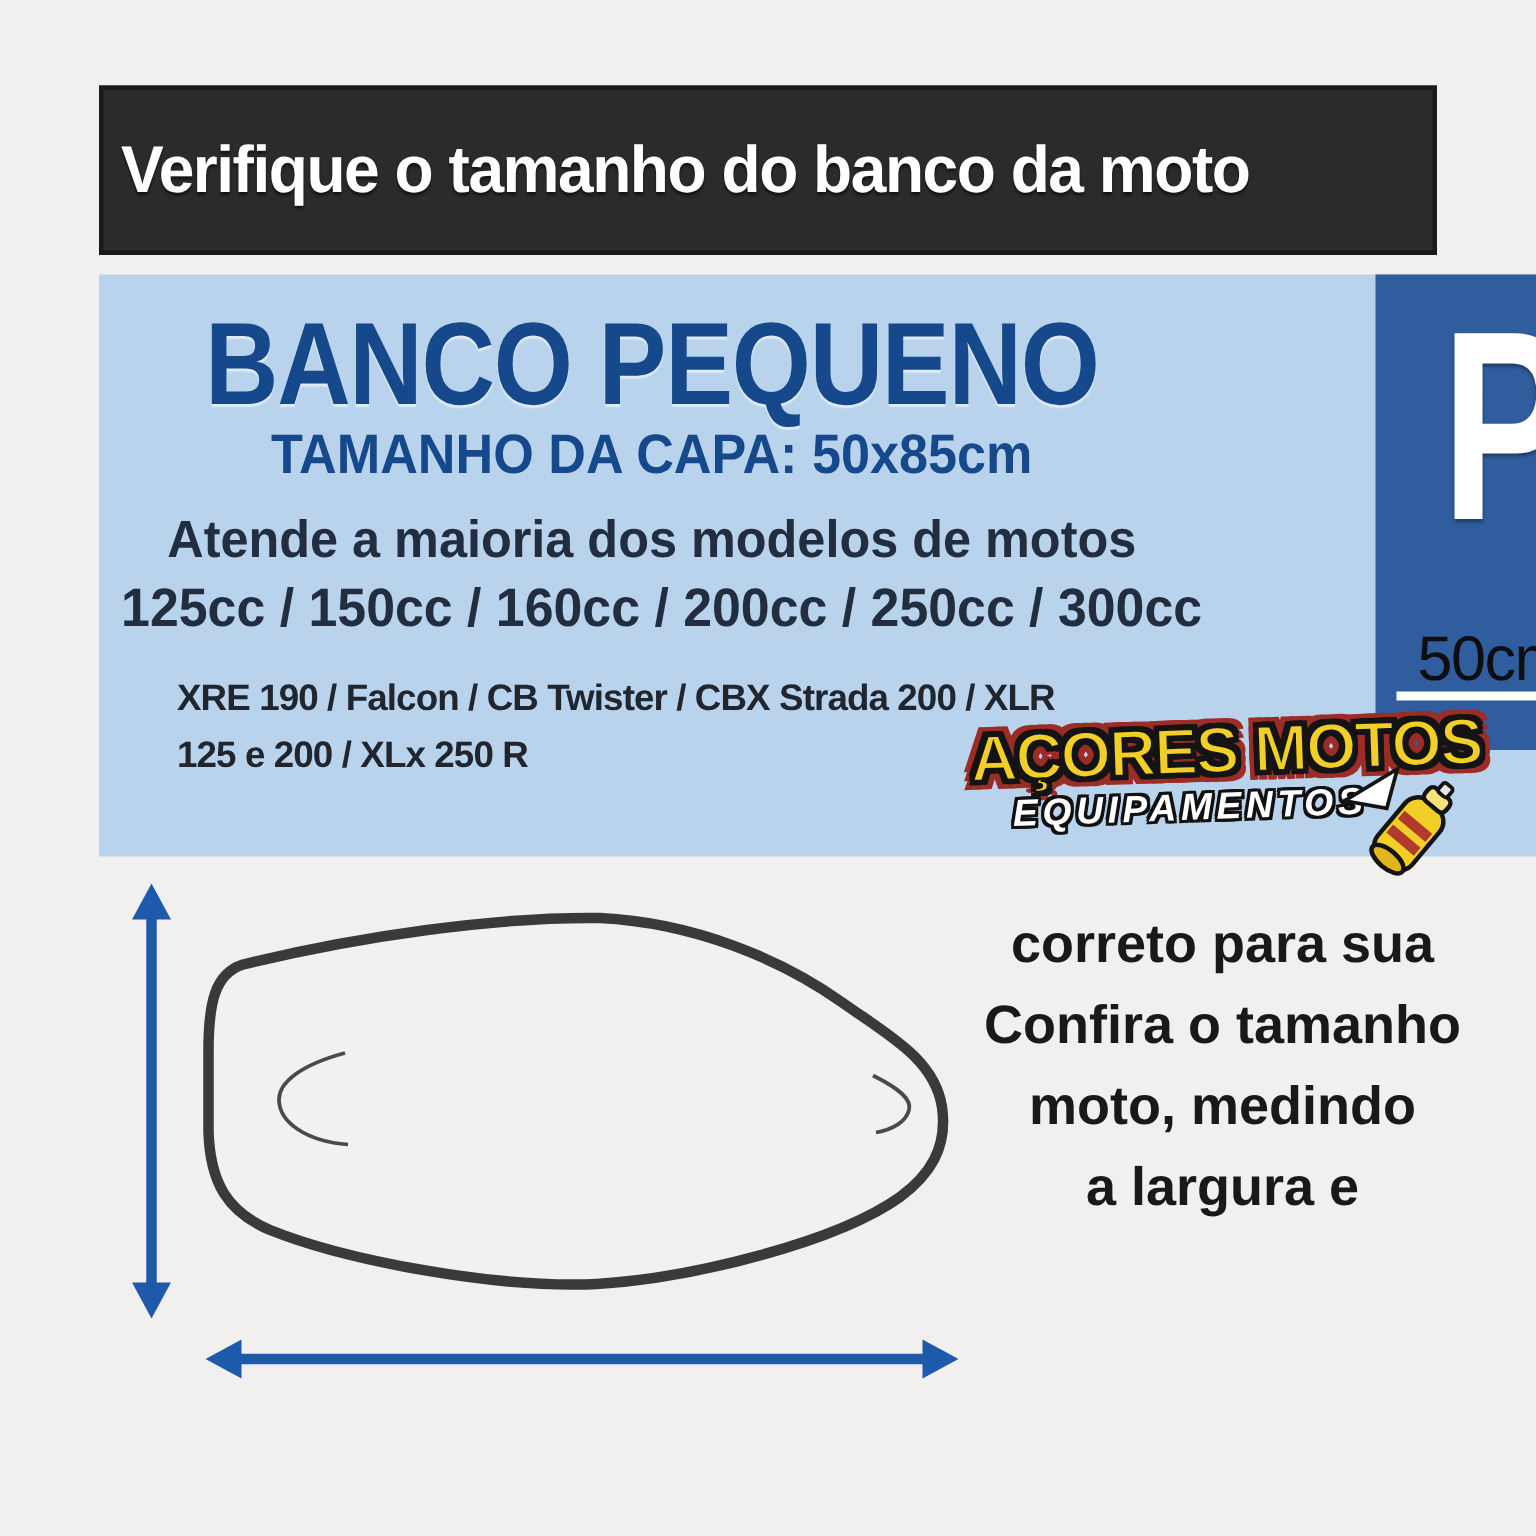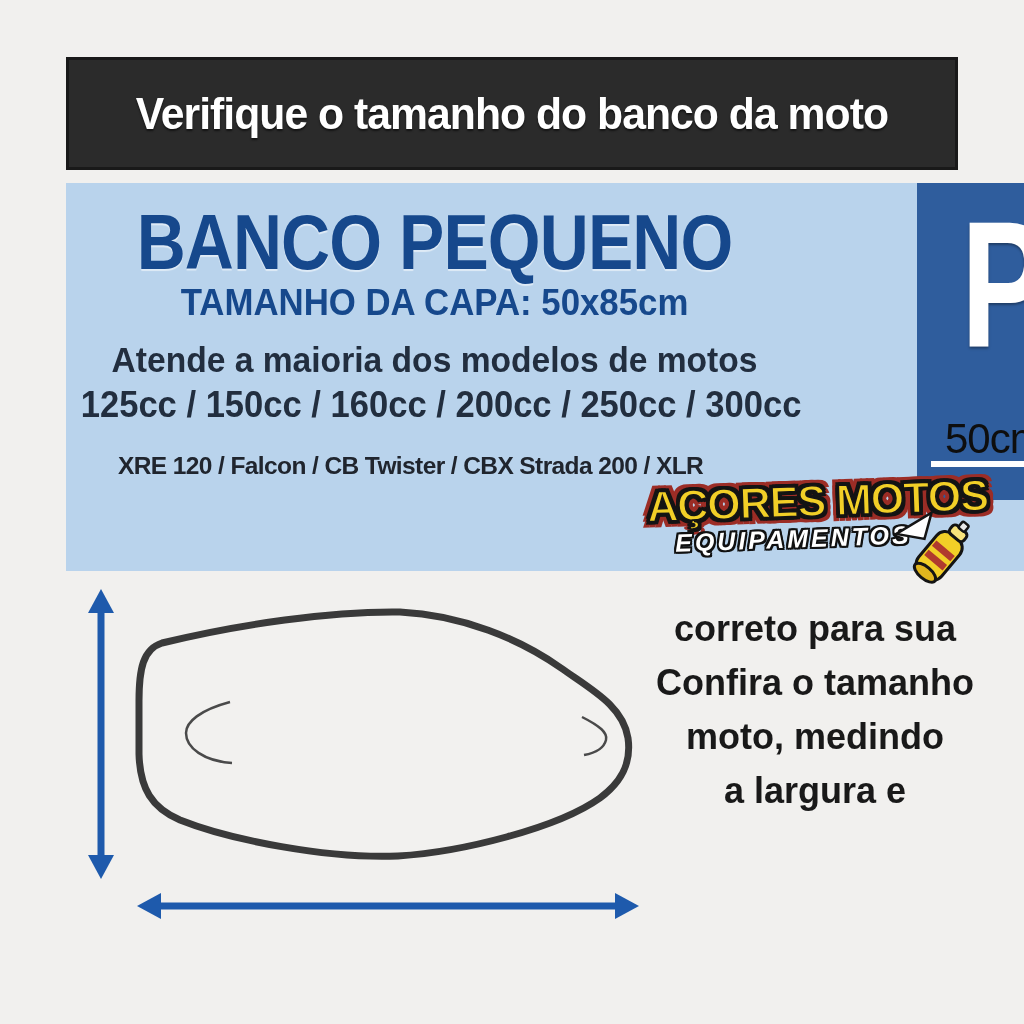--- a/index.html
+++ b/index.html
@@ -11,21 +11,21 @@
     --canvas_bg:#f1f0ee;
   }
   html,body{margin:0;padding:0;background:var(--canvas_bg);}
   *{box-sizing:border-box;}
   .stage{position:relative;width:1024px;height:1024px;margin:0 auto;background:var(--canvas_bg);
          font-family:"Liberation Sans",sans-serif;overflow:hidden;}
 
   
   .banner{position:absolute;left:66px;top:57px;width:892px;height:113px;
           background:var(--banner_bg);border:3px solid var(--banner_border);
-          display:flex;align-items:center;justify-content:center;}
+          display:flex;align-items:center;justify-content:flex-start;}
   .banner h1{margin:0;color:#fff;font-size:44px;font-weight:bold;letter-spacing:-1px;
              transform:scaleX(0.97);text-shadow:0 2px 2px rgba(0,0,0,.55);white-space:nowrap;}
 
   
   .blue-section{position:absolute;left:66px;top:183px;width:1006px;height:388px;
                 background:var(--light_blue);}
   .info-area{position:absolute;left:0;top:0;width:737px;height:388px;}
   .c-text{position:absolute;left:0;width:737px;text-align:center;white-space:nowrap;}
   .info-title{top:14px;font-size:78px;font-weight:bold;color:var(--heading_blue);
               transform:scaleX(0.87);letter-spacing:-1px;text-shadow:0 2px 1px rgba(255,255,255,.55);}
@@ -78,21 +78,22 @@
     <h1>Verifique o tamanho do banco da moto</h1>
   </div>
 
   <div class="blue-section">
     <div class="info-area">
       <div class="c-text info-title">BANCO PEQUENO</div>
       <div class="c-text info-subtitle">TAMANHO DA CAPA: 50x85cm</div>
       <div class="c-text info-line1">Atende a maioria dos modelos de motos</div>
       <div class="c-text info-line2">125cc / 150cc / 160cc / 200cc / 250cc / 300cc</div>
       <div class="model-list">
-        <div>XRE 120 / Falcon / CB Twister / CBX Strada 200 / XLR</div>
+        <div>XRE 190 / Falcon / CB Twister / CBX Strada 200 / XLR</div>
+        <div>125 e 200 / XLx 250 R</div>
       </div>
     </div>
 
     <div class="p-panel">
       <p class="p-letter">P</p>
       <div class="height-label">85cm</div>
       <div class="width-label">50cm</div>
       <svg class="p-arrows" width="155" height="317" viewBox="0 0 155 317">
         <g>
           <line x1="138" y1="160" x2="138" y2="254" stroke="#fff" stroke-width="6"></line>

